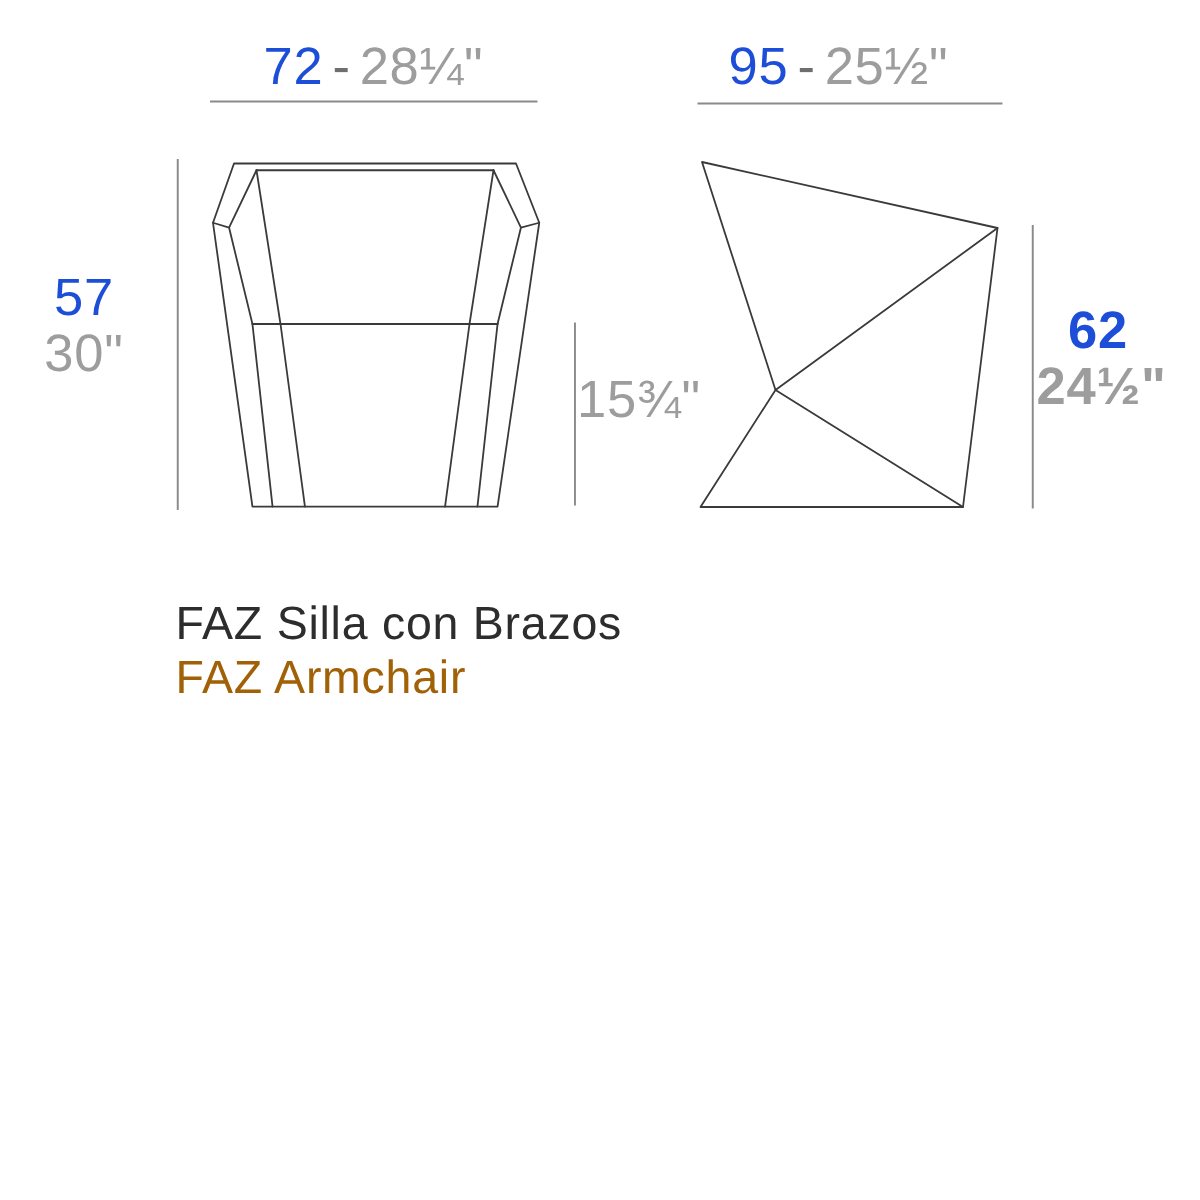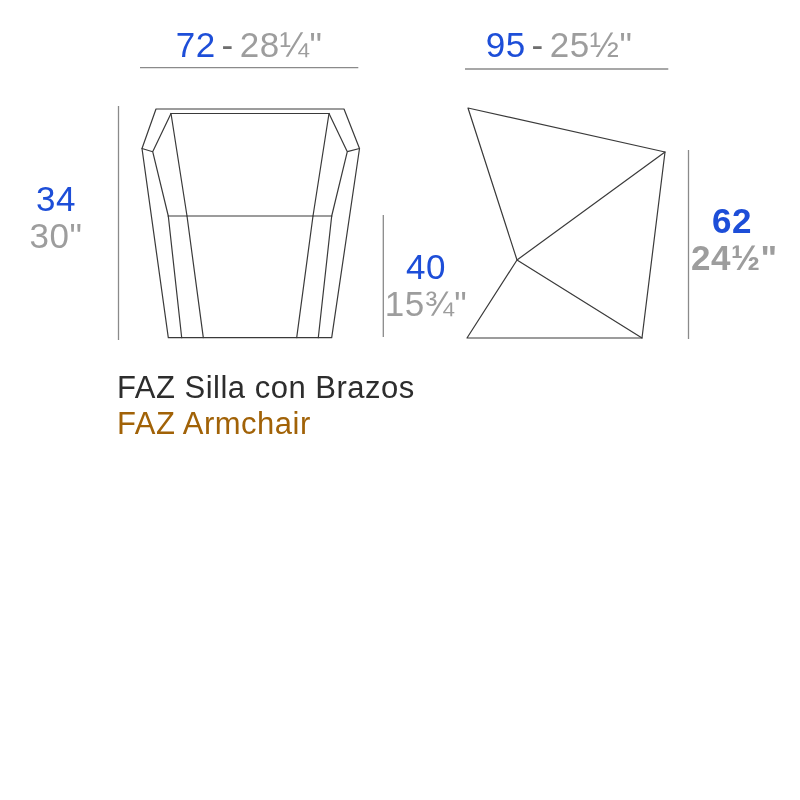--- a/index.html
+++ b/index.html
@@ -14,20 +14,21 @@
     position:absolute;font-size:35px;line-height:37px;text-align:center;
     letter-spacing:0.5px;white-space:nowrap;
   }
   .dim-cm{color:#1d4ed8;}
   .dim-sep{color:#6e6e6e;margin:0 6px;}
   .dim-in{color:#9d9d9d;}
   .dim-stacked span{display:block;}
   .product-title{
     position:absolute;font-size:31px;line-height:1;letter-spacing:0.5px;
     white-space:nowrap;
+    margin-top:28px;
   }
   .product-title.es{color:#2d2d2d;}
   .product-title.en{color:#a16207;}
 </style>
 </head>
 <body>
 
 <svg class="drawing-svg" viewBox="0 0 800 800" aria-hidden="true">
   <g fill="none" stroke="#3a3a3a" stroke-width="1.2" stroke-linejoin="round" stroke-linecap="round">
 
@@ -55,26 +56,25 @@
 
 <div class="dim-label" style="left:140px;top:26px;width:218px;">
   <span class="dim-cm">72</span><span class="dim-sep">-</span><span class="dim-in">28¼"</span>
 </div>
 
 <div class="dim-label" style="left:450px;top:26px;width:218px;">
   <span class="dim-cm">95</span><span class="dim-sep">-</span><span class="dim-in">25½"</span>
 </div>
 
 <div class="dim-label dim-stacked" style="left:15px;top:180px;width:82px;">
-  <span class="dim-cm">34</span>
+  <span class="dim-cm">57</span>
   <span class="dim-in">30"</span>
 </div>
 
 <div class="dim-label dim-stacked" style="left:384px;top:248px;width:84px;">
-  <span class="dim-cm">40</span>
   <span class="dim-in">15¾"</span>
 </div>
 
 <div class="dim-label dim-stacked" style="left:691px;top:202px;width:82px;font-weight:bold;">
   <span class="dim-cm">62</span>
   <span class="dim-in">24½"</span>
 </div>
 
 <div class="product-title es" style="left:117px;top:372px;">FAZ Silla con Brazos</div>
 <div class="product-title en" style="left:117px;top:408px;">FAZ Armchair</div>

